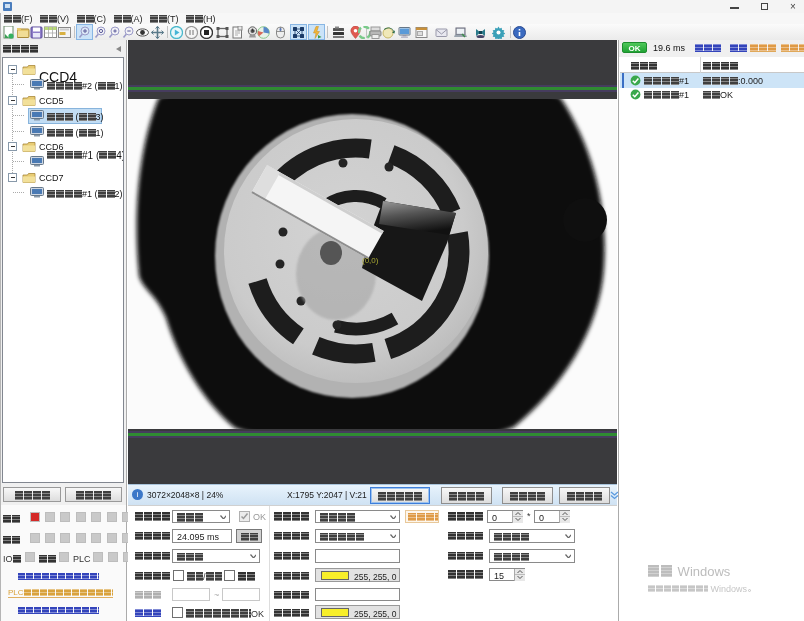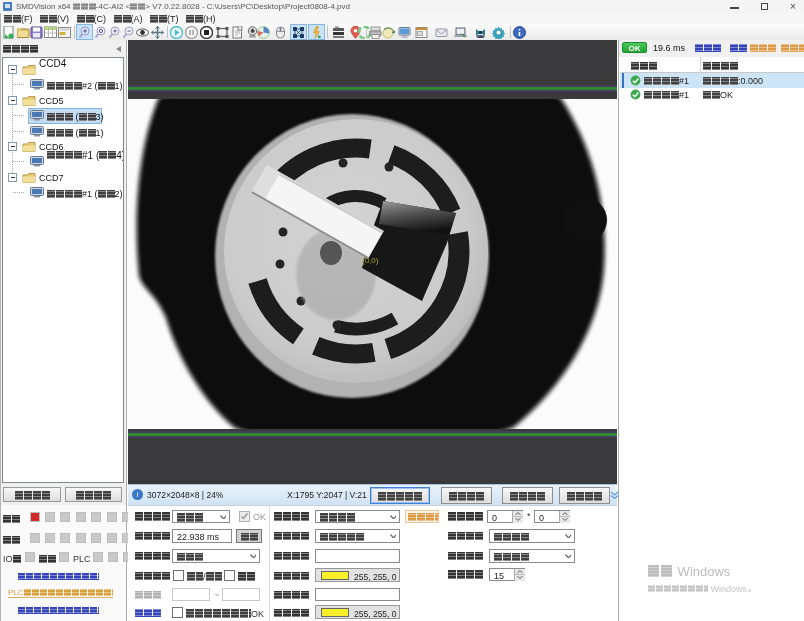--- a/index.html
+++ b/index.html
@@ -18,21 +18,20 @@
 .cb{position:absolute;width:11px;height:11px;background:#fff;border:1px solid #707070}
 .chev{position:absolute;right:3px;top:4px;width:6px;height:4px}
 </style></head>
 <body>
 
 <div class="ab" style="left:0;top:0;width:804px;height:13px;background:#f4f4f4">
   <svg class="ab" style="left:3px;top:2px" width="9" height="9">
       <rect width="9" height="9" rx="1" fill="#4a7dbd"></rect>
       <rect x="2" y="2" width="5" height="4" fill="#cfe0f2"></rect>
     </svg>
-  <div class="ab" style="left:16px;top:2px;font-size:8px;color:#555;white-space:nowrap">SMDVision x64 <span class="z z8" style="width:23px;--c:#8a8a8a"></span>-4C-AI2 &lt;<span class="z z8" style="width:15px;--c:#8a8a8a"></span>&gt; V7.0.22.8028 - C:\Users\PC\Desktop\Project0808-4.pvd</div>
   <div class="ab" style="left:730px;top:7px;width:9px;height:1.5px;background:#444"></div>
   <div class="ab" style="left:761px;top:3px;width:7px;height:7px;border:1.2px solid #444"></div>
   <div class="ab" style="left:790px;top:1px;font-size:10px;color:#444">×</div>
 </div>
 
 <div class="ab" style="left:0;top:13px;width:804px;height:11px;background:#f7f7f7">
   <div class="ab" style="left:4px;top:1px;font-size:9px;color:#222;white-space:nowrap"><span class="z" style="width:17px"></span>(F)&nbsp;&nbsp;&nbsp;<span class="z" style="width:17px"></span>(V)&nbsp;&nbsp;&nbsp;<span class="z" style="width:17px"></span>(C)&nbsp;&nbsp;&nbsp;<span class="z" style="width:17px"></span>(A)&nbsp;&nbsp;&nbsp;<span class="z" style="width:17px"></span>(T)&nbsp;&nbsp;&nbsp;<span class="z" style="width:17px"></span>(H)</div>
 </div>
 
 <div class="ab" id="toolbar" style="left:0;top:24px;width:804px;height:16px;background:linear-gradient(#fbfbfb,#ebebeb)">
@@ -219,21 +218,21 @@
 
   <div class="ab" style="left:2px;top:17px;width:122px;height:426px;background:#fff;border:1px solid #828790;overflow:hidden" id="treebox">
       <div class="ab" style="left:9px;top:10px;width:1px;height:112px;background:repeating-linear-gradient(#aaa 0 1px,transparent 1px 2px)"></div>
       <div class="ab" style="left:5px;top:7px;width:9px;height:9px;background:#fff;border:1px solid #8899aa">
         <div class="ab" style="left:1.5px;top:3px;width:4px;height:1px;background:#333"></div>
       </div>
       <svg class="ab" style="left:19px;top:6px" width="14" height="12" viewBox="0 0 14 12">
         <path d="M1 3 l4.5 0 1-1.5 6.5 0 0 9 -12 0 z" fill="#e8cc74" stroke="#a8883a" stroke-width="0.8"></path>
         <path d="M1 4.5 h12 v6 h-12 z" fill="#f2e09a"></path>
       </svg>
-      <div class="ab" style="left:36px;top:0;font-size:10px;color:#111">CCD4</div>
+      <div class="ab" style="left:36px;top:11px;font-size:14px;color:#111">CCD4</div>
       <div class="ab" style="left:10px;top:26px;width:12px;height:1px;background:repeating-linear-gradient(90deg,#aaa 0 1px,transparent 1px 2px)"></div>
       <svg class="ab" style="left:27px;top:21px" width="14" height="11" viewBox="0 0 14 11">
         <rect x="0.5" y="0.5" width="13" height="8" rx="1" fill="#cdd6e2" stroke="#66788a"></rect>
         <rect x="2" y="2" width="10" height="5" fill="#4a7ab4"></rect>
         <rect x="4" y="9" width="6" height="1.5" fill="#8898a8"></rect>
       </svg>
       <div class="ab" style="left:44px;top:23px;font-size:9px;color:#111;white-space:nowrap"><span class="z" style="width:35px"></span>#2 (<span class="z" style="width:17px"></span>1)</div>
       <div class="ab" style="left:5px;top:38px;width:9px;height:9px;background:#fff;border:1px solid #8899aa">
         <div class="ab" style="left:1.5px;top:3px;width:4px;height:1px;background:#333"></div>
       </div>
@@ -405,21 +404,21 @@
     <div class="inp" style="left:44px;top:3.5px;width:58px;height:13.5px"><span class="z" style="width:26px;margin:2.5px 0 0 4px"></span><svg class="chev" width="7" height="5">
         <path d="M0.5 0.5 L3.5 4 L6.5 0.5" fill="none" stroke="#666" stroke-width="1.2"></path>
       </svg></div>
     <div class="cb" style="left:111px;top:4.5px;border-color:#b0b0b0;background:#ececec">
       <svg width="9" height="9">
         <path d="M1.5 4.5 L3.5 6.5 L7.5 1.5" fill="none" stroke="#9a9a9a" stroke-width="1.5"></path>
       </svg>
     </div>
     <div class="ab" style="left:125px;top:6px;font-size:9px;color:#999">OK</div>
     <div class="ab" style="left:7px;top:25px;font-size:9px;color:#333;white-space:nowrap"><span class="z" style="width:35px;--c:#333"></span></div>
-    <div class="inp" style="left:44px;top:23px;width:60px;height:13.5px;border-color:#8a8a8a;color:#222;padding:2px 0 0 4px">22.938 ms</div>
+    <div class="inp" style="left:44px;top:23px;width:60px;height:13.5px;border-color:#8a8a8a;color:#222;padding:2px 0 0 4px">24.095 ms</div>
     <div class="ab" style="left:108px;top:22.5px;width:26px;height:14.5px;background:#d2d2d2;border:1px solid #777;text-align:center"><span class="z" style="width:17px;margin-top:3px"></span></div>
     <div class="ab" style="left:7px;top:45px;font-size:9px;color:#333;white-space:nowrap"><span class="z" style="width:35px;--c:#333"></span></div>
     <div class="inp" style="left:44px;top:43px;width:88px;height:13.5px"><span class="z" style="width:26px;margin:2.5px 0 0 4px"></span><svg class="chev" width="7" height="5">
         <path d="M0.5 0.5 L3.5 4 L6.5 0.5" fill="none" stroke="#666" stroke-width="1.2"></path>
       </svg></div>
     <div class="ab" style="left:7px;top:65px;font-size:9px;color:#333;white-space:nowrap"><span class="z" style="width:35px;--c:#333"></span></div>
     <div class="cb" style="left:45px;top:64px;border-color:#707070;background:#fff"></div>
     <div class="ab" style="left:59px;top:65.5px;font-size:9px;color:#333;white-space:nowrap"><span class="z" style="width:16px"></span>/<span class="z" style="width:16px"></span></div>
     <div class="cb" style="left:96px;top:64px;border-color:#707070;background:#fff"></div>
     <div class="ab" style="left:110px;top:65.5px;font-size:9px;color:#333;white-space:nowrap"><span class="z" style="width:17px;--c:#333"></span></div>

